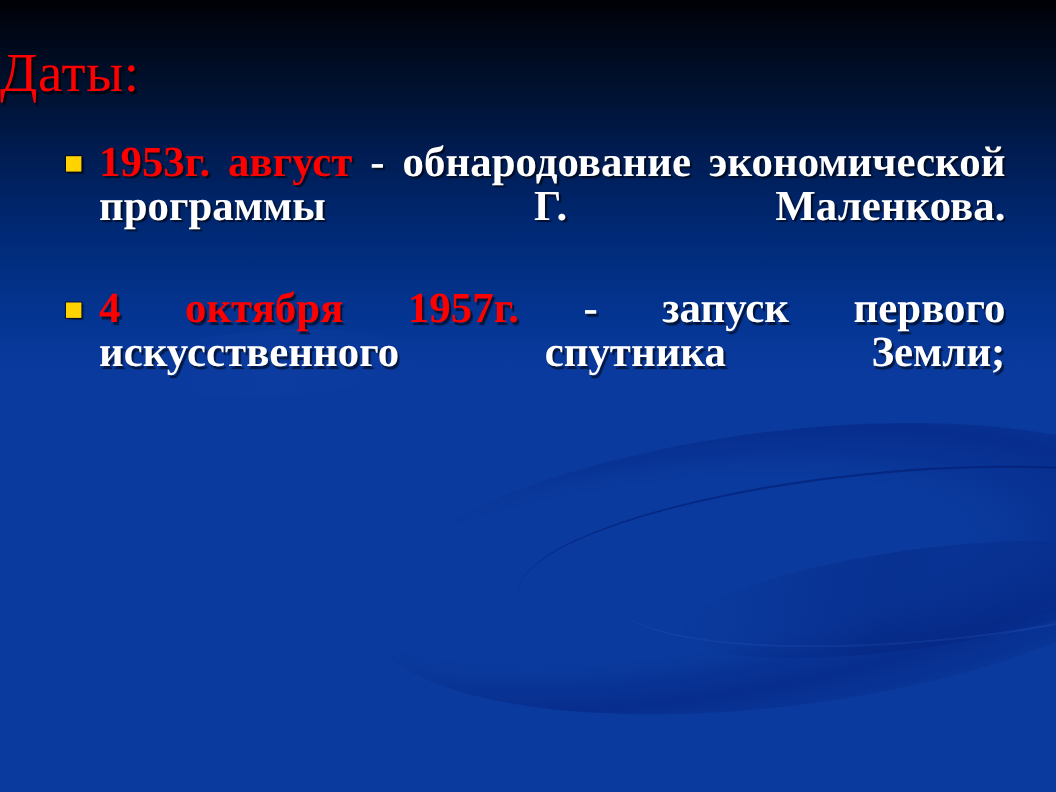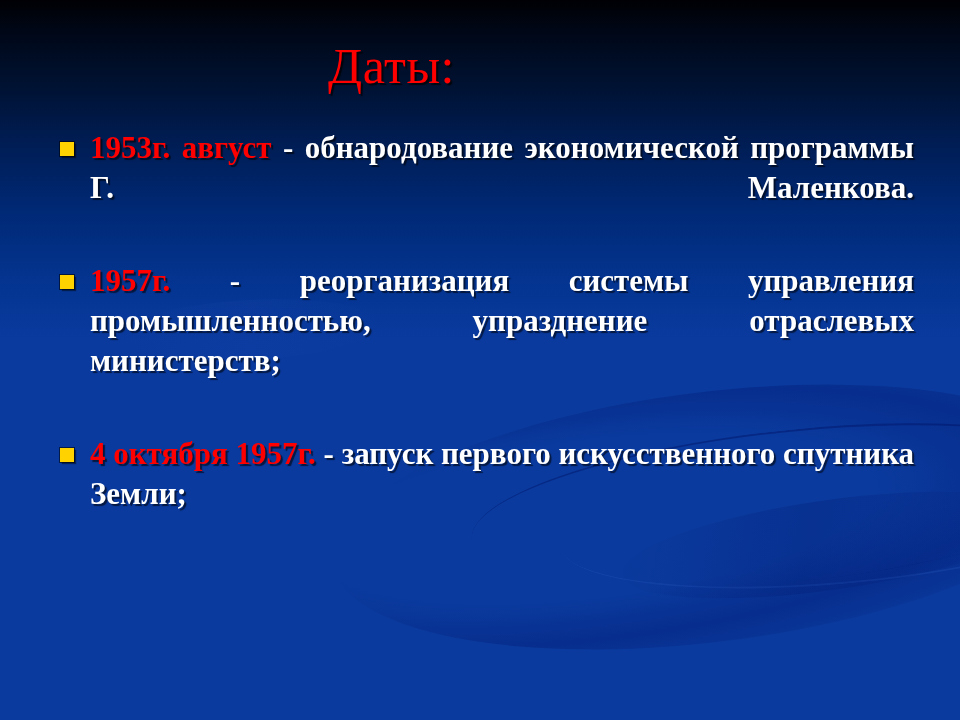--- a/index.html
+++ b/index.html
@@ -93,21 +93,21 @@
       rgba(25,70,175,0.00) 100%);
     transform: rotate(-3deg);
   }
 
   
   .title {
     position: absolute;
     left: 0;
     top: 38px;
     width: 783px;
-    text-align: center;
+    text-align: left;
     font-size: 50px;
     line-height: 56px;
     font-weight: 400;
     color: #ff0000;
     text-shadow: 2px 2px 1px rgba(0, 0, 0, 0.70);
     letter-spacing: 0.5px;
     white-space: nowrap;
   }
 
   
@@ -130,21 +130,21 @@
     left: 2px;
     top: 14px;
     width: 14px;
     height: 14px;
     background: #ffd200;
     box-shadow: 0 0 0 1px rgba(0, 0, 0, 0.55),
                 2px 2px 1px rgba(0, 0, 0, 0.45);
   }
 
   .bullet-text {
-    font-size: 31px;
+    font-size: 39px;
     line-height: 40px;
     font-weight: 700;
     color: #ffffff;
     text-align: justify;
     text-shadow: 2px 2px 1px rgba(0, 0, 0, 0.60);
     word-spacing: 0px;
   }
   
   .bullet-text::after {
     content: "";
@@ -175,24 +175,20 @@
 
   <div class="content">
 
     <div class="bullet-row">
       <span class="bullet-marker"></span>
       <div class="bullet-text"><span class="date-em">1953г. август</span> <span class="dash">-</span> <span>обнародование экономической программы Г. Маленкова.</span></div>
     </div>
 
 
 
-    <div class="bullet-row">
-      <span class="bullet-marker"></span>
-      <div class="bullet-text"><span class="date-em">1957г.</span> <span class="dash">-</span> <span>реорганизация системы управления промышленностью, упразднение отраслевых министерств;</span></div>
-    </div>
 
     <div class="bullet-row">
       <span class="bullet-marker"></span>
       <div class="bullet-text"><span class="date-em">4 октября 1957г.</span> <span class="dash">-</span> <span>запуск первого искусственного спутника Земли;</span></div>
     </div>
 
   </div>
 </div>
 
 </body></html>

